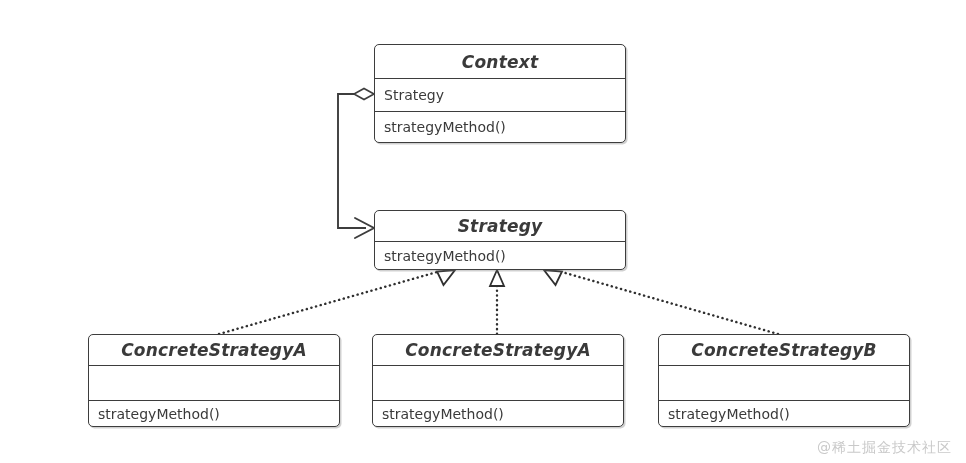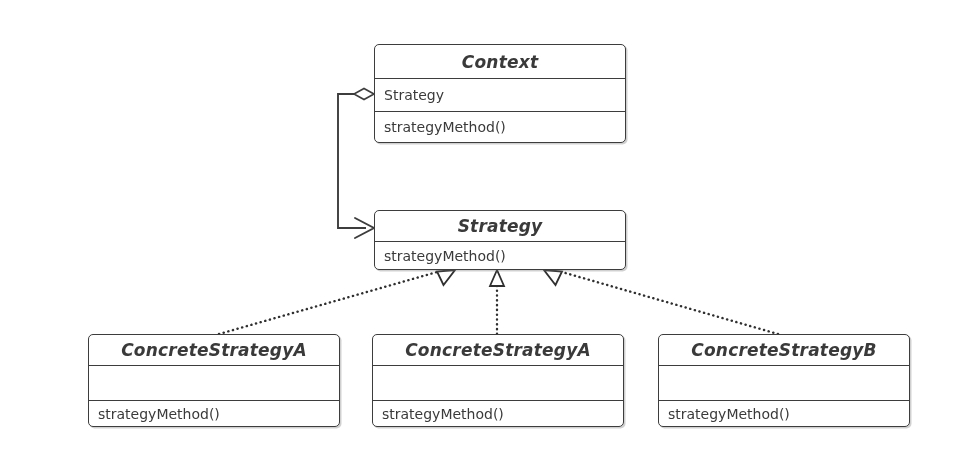--- a/index.html
+++ b/index.html
@@ -148,14 +148,15 @@
       <span>ConcreteStrategyB</span>
     </div>
     <div class="compartment c-body c-empty" style="height:35px;">
       <span></span>
     </div>
     <div class="compartment c-body" style="height:26px;">
       <span>strategyMethod()</span>
     </div>
   </div>
 
+  <div class="watermark">@稀土掘金技术社区</div>
 
 </div>
 
 </body></html>

